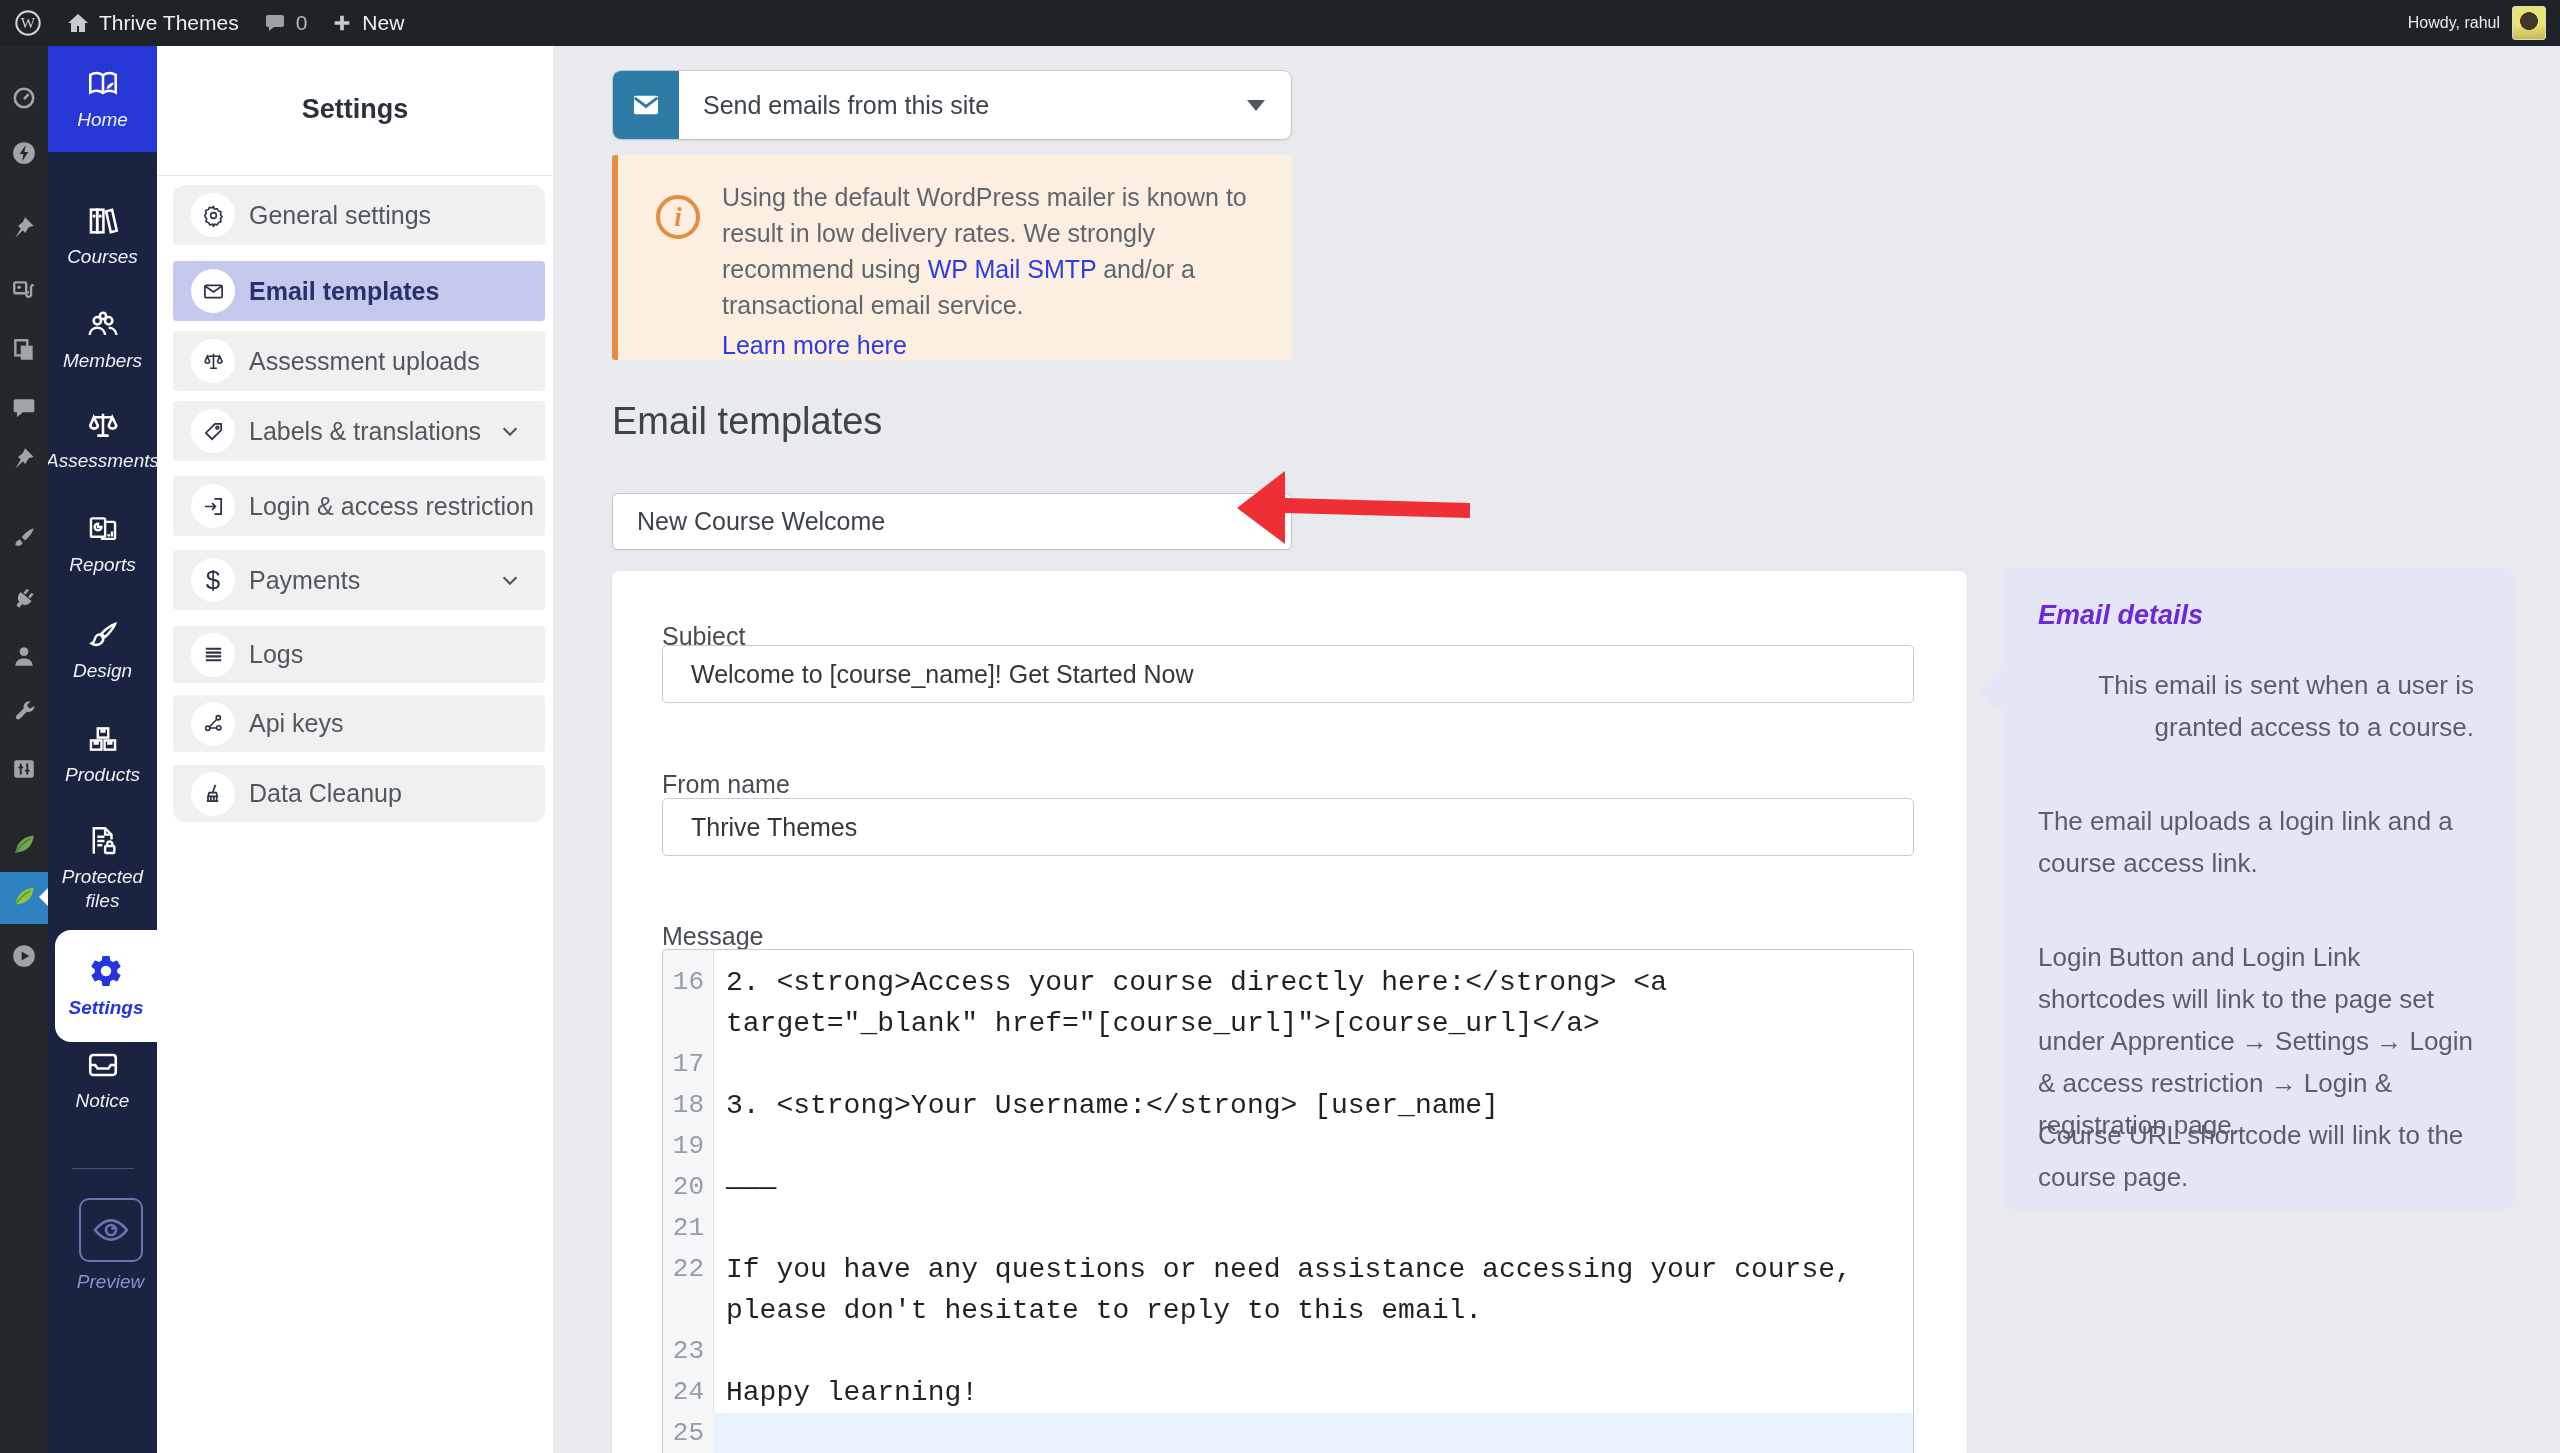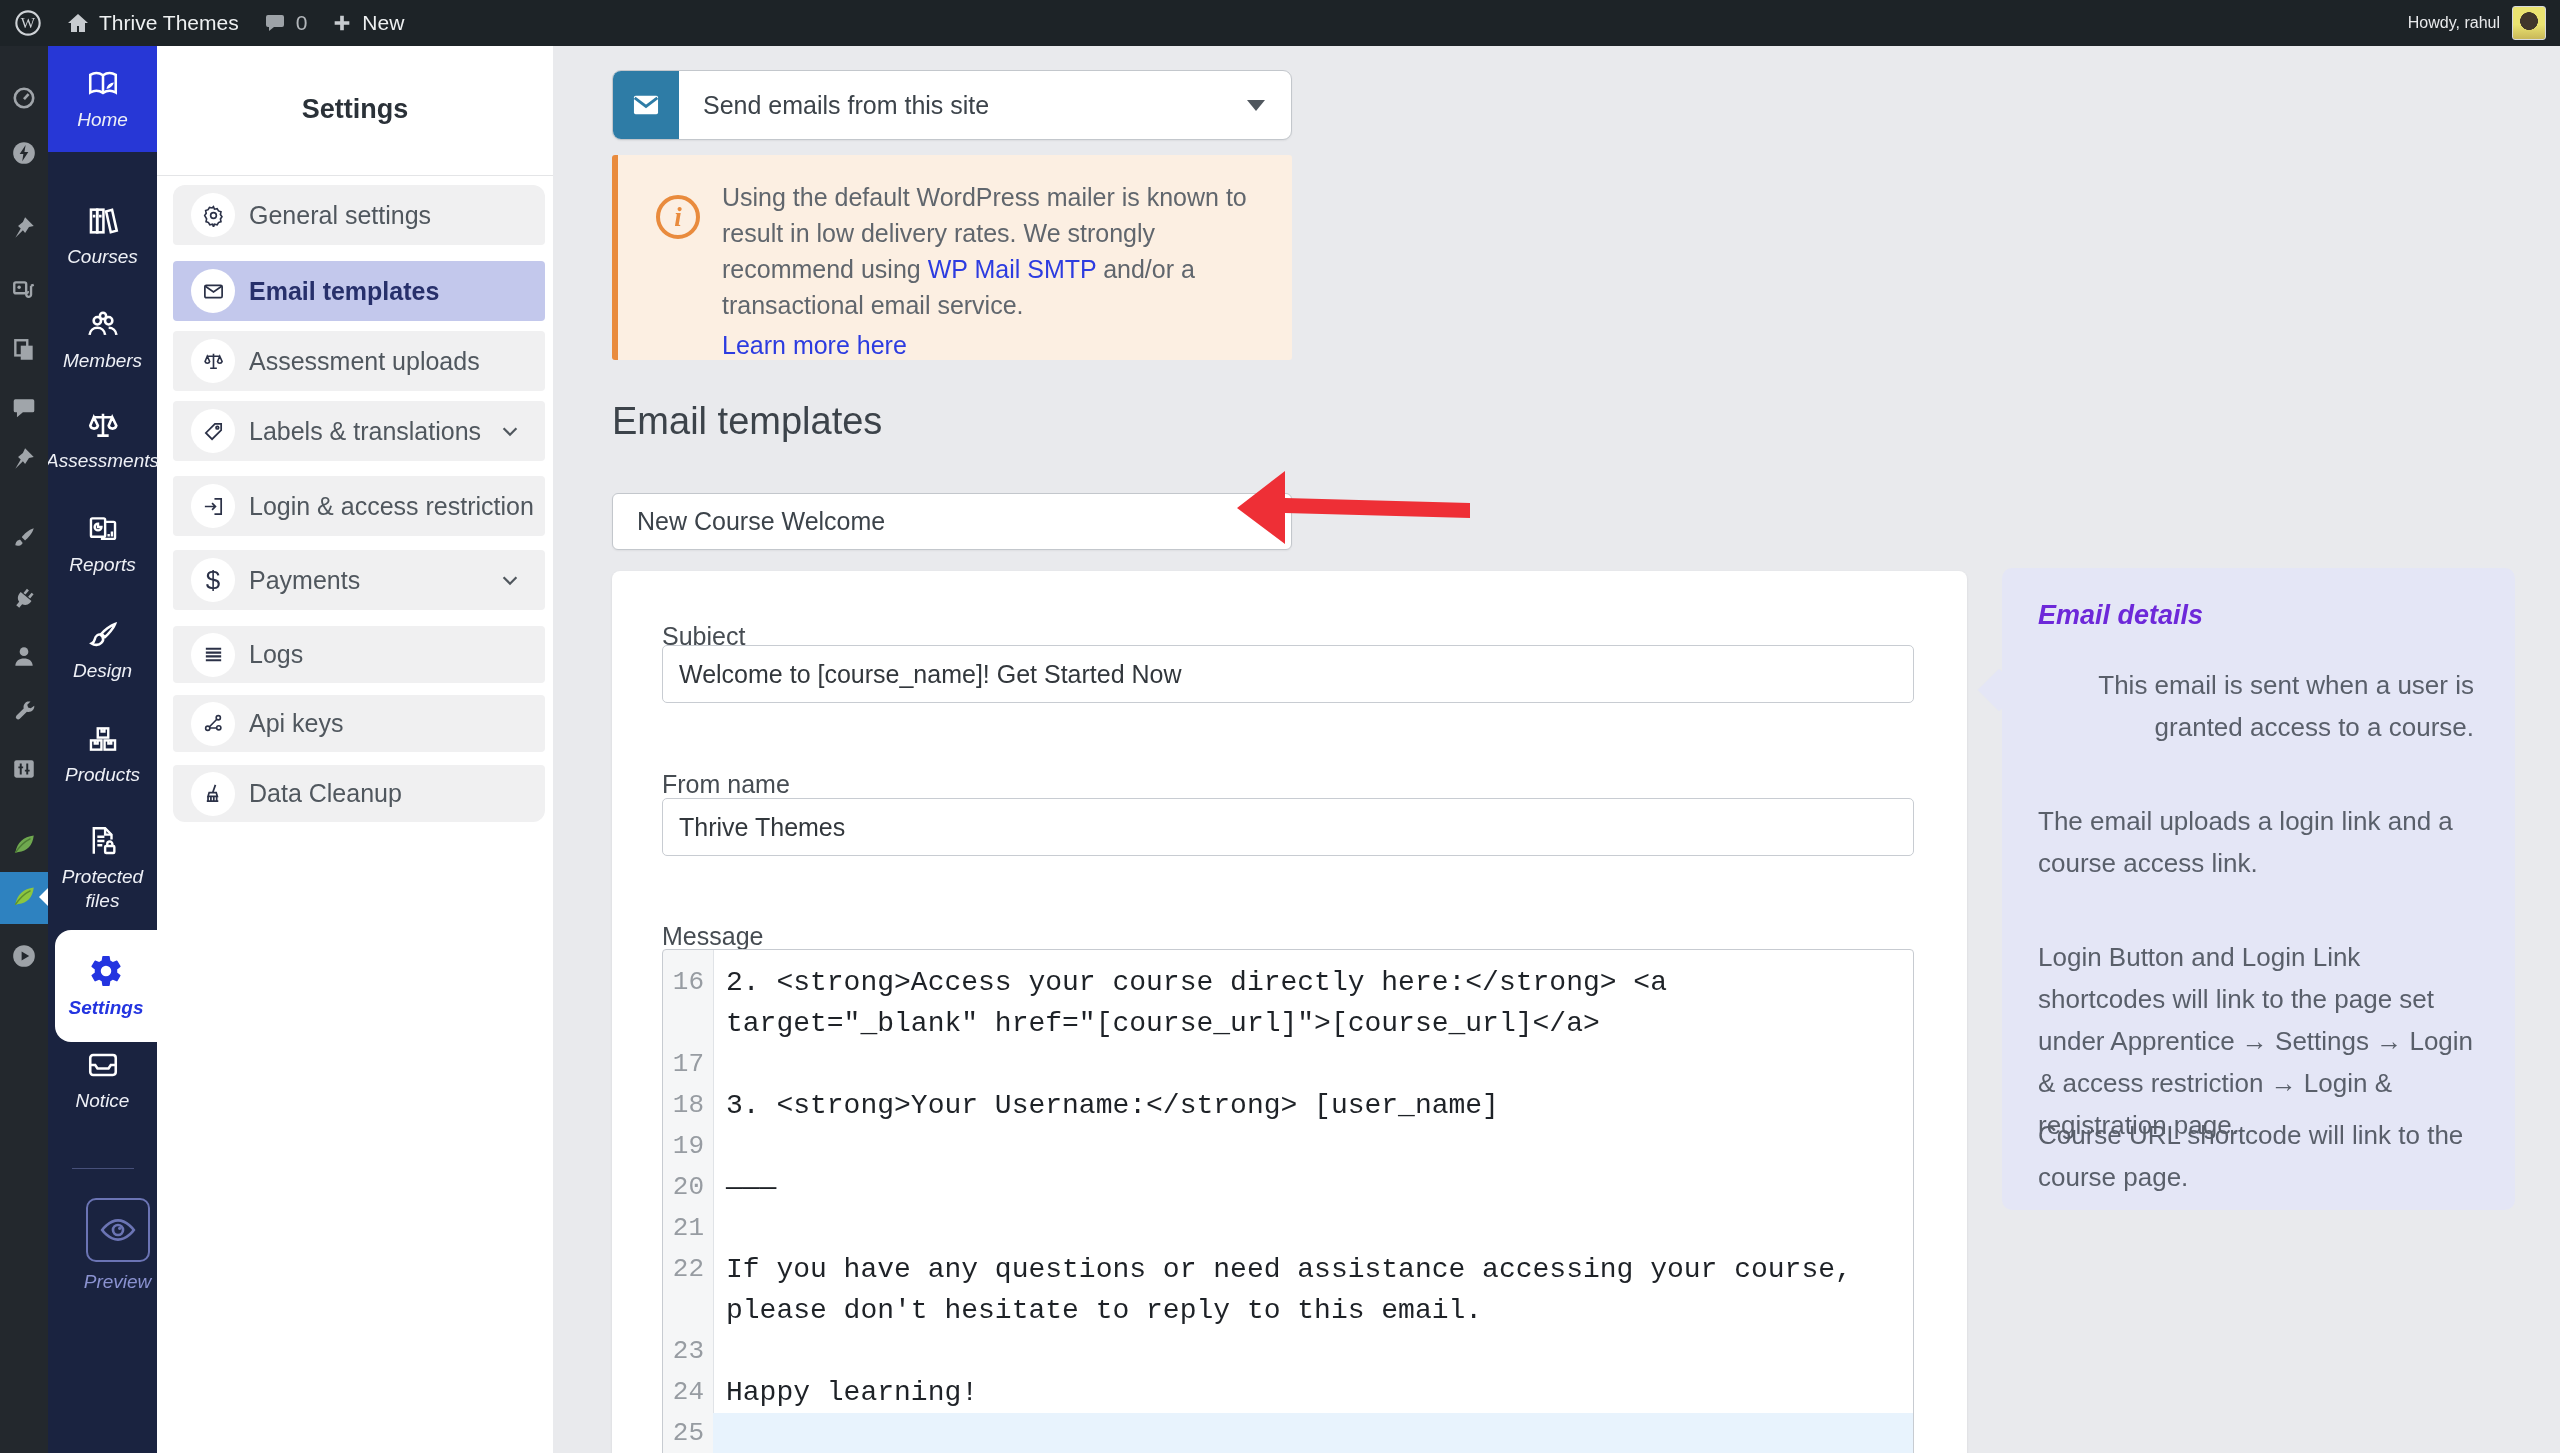--- a/index.html
+++ b/index.html
@@ -29,21 +29,21 @@
   #appside { position:absolute; left:48px; top:46px; width:109px; height:1407px; background:#1a2340; z-index:30;font-style:italic; }
   .side-item { position:absolute; left:0; width:109px; display:flex; flex-direction:column; align-items:center;
     gap:7px; color:#eef0f6; cursor:pointer; }
   .side-item svg { width:34px; height:34px; }
   .side-label { font-size:19px; text-align:center; line-height:24px; }
   #side-home { background:#2737d6; left:0; top:0; width:109px; height:106px; justify-content:center; }
   #side-settings-tab { position:absolute; left:7px; top:884px; width:102px; height:112px; background:#ffffff;
     border-radius:16px 0 0 16px; display:flex; flex-direction:column; align-items:center; justify-content:center; gap:7px; cursor:pointer; }
   #side-settings-tab .side-label { color:#2334e0; font-weight:bold; }
   .side-divider { position:absolute; left:24px; top:1122px; width:62px; height:1px; background:#47507a; }
-  #side-preview { position:absolute; left:15px; top:1152px; width:109px; display:flex; flex-direction:column; align-items:center; gap:8px; cursor:pointer; }
+  #side-preview { position:absolute; left:8px; top:1152px; width:109px; display:flex; flex-direction:column; align-items:center; gap:8px; cursor:pointer; }
   #preview-box { width:64px; height:64px; border:2px solid #6b74b4; border-radius:10px; display:flex; align-items:center; justify-content:center; }
   #side-preview .side-label { color:#8a92d0; }
 
   
   #setpanel { position:absolute; left:157px; top:46px; width:396px; height:1407px; background:#ffffff; z-index:20; }
   #setpanel h2 { text-align:center; margin-top:48px; font-size:27px; font-weight:600; color:#2a3138; }
   #setpanel .hr { position:absolute; left:0; top:129px; width:396px; height:1px; background:#e4e5e7; }
   #navlist { position:absolute; left:16px; top:139px; width:372px; }
   .nav-item { display:flex; align-items:center; gap:14px; height:60px; background:#f0f0f1;
     border-radius:4px; padding-left:18px; cursor:pointer; position:relative; }
@@ -81,21 +81,21 @@
   #tpl-select { position:absolute; left:612px; top:493px; width:680px; height:57px; background:#fff;
     border:1px solid #c3c7cc; border-radius:6px; display:flex; align-items:center; padding-left:24px;
     font-size:25px; color:#3c434a; cursor:pointer; box-shadow:0 1px 2px rgba(0,0,0,.05); }
 
   #red-arrow { position:absolute; left:1225px; top:460px; z-index:10; pointer-events:none; }
 
   #card { position:absolute; left:612px; top:571px; width:1355px; height:900px; background:#ffffff;
     border-radius:8px; box-shadow:0 1px 3px rgba(0,0,0,.08); }
   .fld-label { position:absolute; left:50px; font-size:25px; color:#464c52;margin-top:10px; }
   .fld-input { position:absolute; left:50px; width:1252px; height:58px; background:#fff;
-    border:1px solid #c8ccd2; border-radius:5px; display:flex; align-items:center; padding-left:16px;
+    border:1px solid #c8ccd2; border-radius:5px; display:flex; align-items:center; padding-left:28px;
     font-size:25px; color:#32373c; }
 
   #editor { position:absolute; left:50px; top:378px; width:1252px; height:530px;
     border:1px solid #c7cbd1; border-radius:4px; overflow:hidden;
     background:linear-gradient(to right, #f5f6f7 0 50px, #ffffff 50px); }
   #gutter-line { position:absolute; left:50px; top:0; width:1px; height:100%; background:#e0e3e7; }
   #rows { position:absolute; left:0; top:12px; width:100%; }
   .row { display:flex; height:41px; }
   .ln { width:50px; flex:none; text-align:right; padding-right:9px;
     font:26px/41px "Liberation Mono", monospace; color:#979ca2; }

